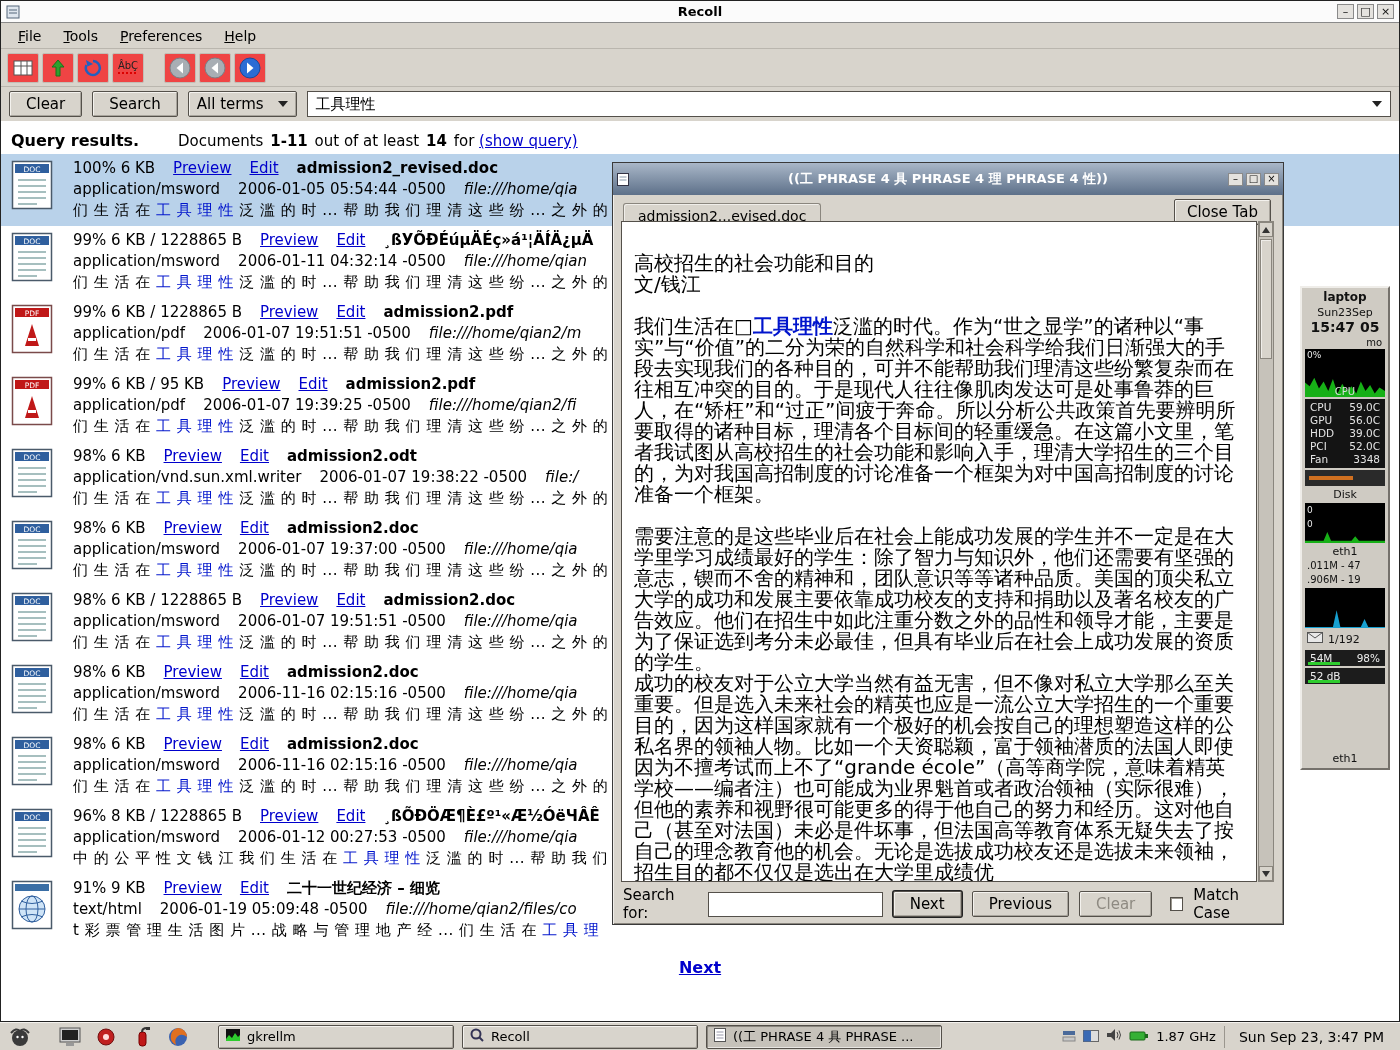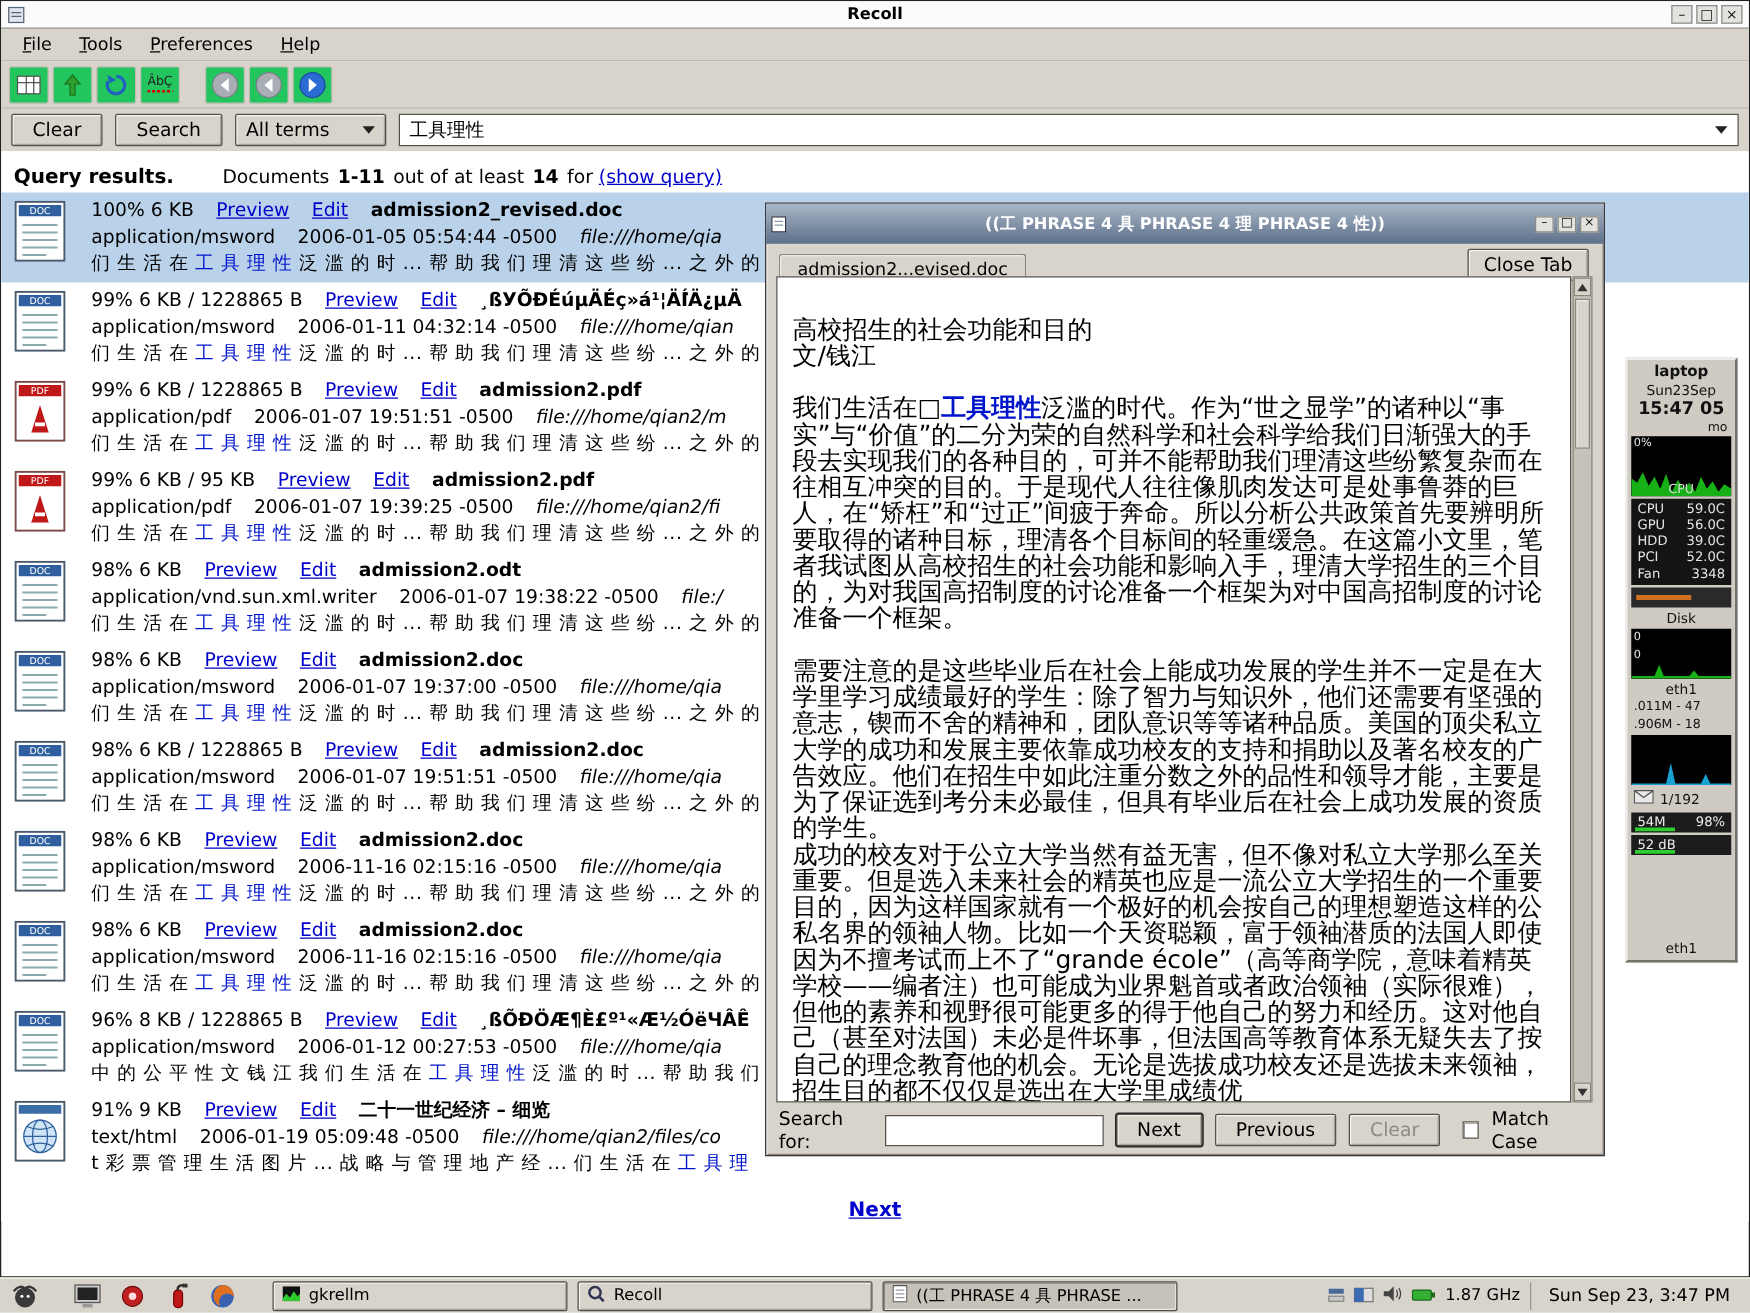--- a/index.html
+++ b/index.html
@@ -15,33 +15,33 @@
   .appicon { display:inline-flex; z-index:1; }
   .win-ctl { margin-left:auto; display:flex; gap:3px; z-index:1; }
   .win-ctl span { width:17px; height:15px; display:flex; align-items:center; justify-content:center;
     font-size:11px; color:#111; background:#e4e2de; border:1px solid #8a8a8a; line-height:1; }
   .menubar { height:26px; background:#d8d4cc; border-bottom:1px solid #bab6ae; display:flex;
     align-items:center; padding:0 8px; font-size:14px; gap:4px; }
   .menu-item { padding:2px 9px; color:#000; }
   .toolbar { height:38px; background:#d8d4cc; border-bottom:1px solid #bab6ae; display:flex;
     align-items:center; padding:0 6px; gap:3px; }
   .tbtn { width:32px; height:30px; display:flex; align-items:center; justify-content:center;
-    background:#22c55e; border:1px solid #c2beb6; border-radius:2px; }
+    background:#ef4444; border:1px solid #c2beb6; border-radius:2px; }
   .tsep { width:14px; }
   .spell { font-size:10px; line-height:1; color:#222; text-align:center; }
   .wave { display:block; height:2px; margin-top:1px;
     background:repeating-linear-gradient(90deg,#d00 0 2px,transparent 2px 4px); }
 
   .searchrow { height:34px; background:#d8d4cc; display:flex; align-items:center; padding:0 8px; gap:10px; }
   .btn { background:#d8d4cc; border:1px solid #54504a; border-radius:2px; font-size:15px; color:#000;
     padding:3px 16px; box-shadow:inset 1px 1px 0 #f4f2ee, inset -1px -1px 0 #a8a49c;
     font-family:inherit; white-space:nowrap; }
   .btn.default { box-shadow:0 0 0 1px #222, inset 1px 1px 0 #f4f2ee, inset -1px -1px 0 #a8a49c; }
   .btn.disabled { color:#8e8a82; }
-  .combo { display:flex; align-items:center; gap:26px; background:#d8d4cc; border:1px solid #54504a;
+  .combo { display:flex; align-items:center; gap:14px; background:#d8d4cc; border:1px solid #54504a;
     border-radius:2px; padding:3px 8px; font-size:15px;
     box-shadow:inset 1px 1px 0 #f4f2ee, inset -1px -1px 0 #a8a49c;text-align:right; }
   .combo-arrow { width:0; height:0; border-left:5px solid transparent; border-right:5px solid transparent;
     border-top:6px solid #222; }
   .queryfield { flex:1; display:flex; align-items:center; background:#fff; border:1px solid #54504a;
     padding:3px 8px; font-size:15px; height:26px; }
   .queryfield .combo-arrow { margin-left:auto; }
 
   .results-header { background:#fff; padding:10px 10px 4px; font-size:15px; color:#000; }
   .qr-title { font-weight:bold; font-size:16px; margin-right:34px; }
@@ -533,21 +533,21 @@
     <div class="gk-chart sm">
       <svg class="gk-svg" viewBox="0 0 86 36" preserveAspectRatio="none">
           <path d="M0 36 L0 34 L20 34 L24 26 L28 34 L50 34 L54 30 L58 34 L86 34 L86 36 Z" fill="#17b017"></path>
         </svg>
       <span class="gk-d0">0</span>
       <span class="gk-d1">0</span>
     </div>
     <div class="gk-sec">eth1</div>
     <div>
         <div class="gk-netrow">.011M - 47</div>
-        <div class="gk-netrow">.906M - 18</div>
+        <div class="gk-netrow">.906M - 19</div>
       </div>
     <div class="gk-chart sm">
       <svg class="gk-svg" viewBox="0 0 86 36" preserveAspectRatio="none">
           <path d="M0 36 L0 35 L30 35 L34 20 L38 35 L60 35 L64 28 L68 35 L86 35 L86 36 Z" fill="#17a0d0"></path>
         </svg>
     </div>
     <div class="gk-mail">
       <span>
         <svg width="16" height="11">
             <rect x="0.5" y="0.5" width="15" height="10" fill="#e8e8e8" stroke="#555"></rect>

